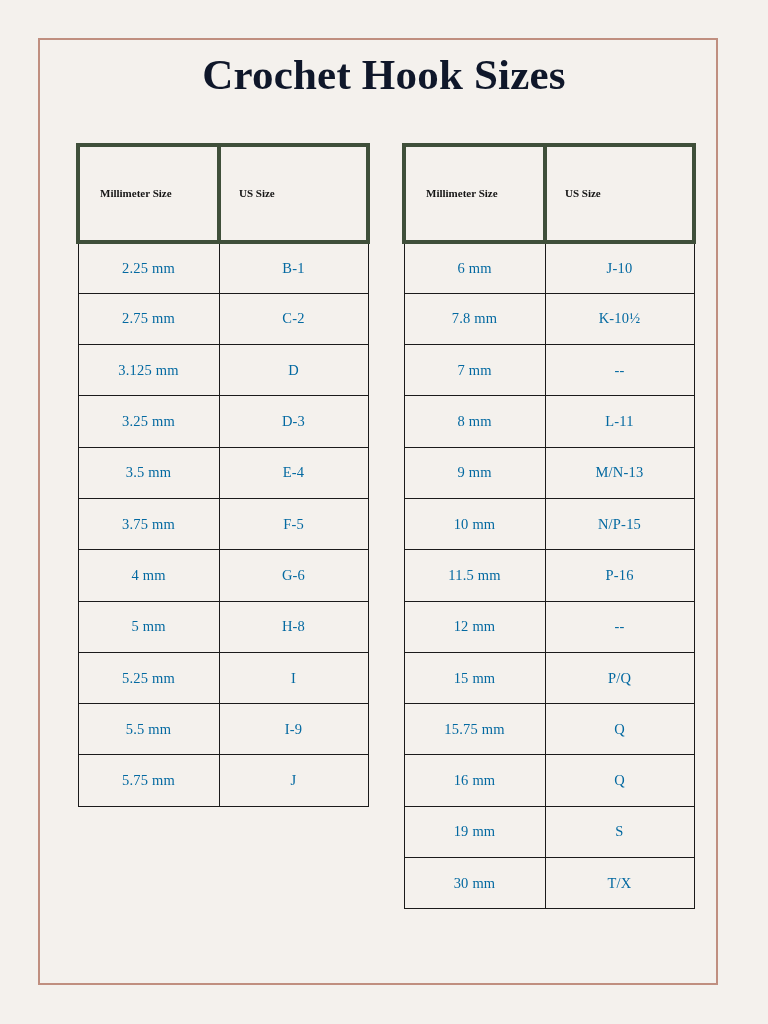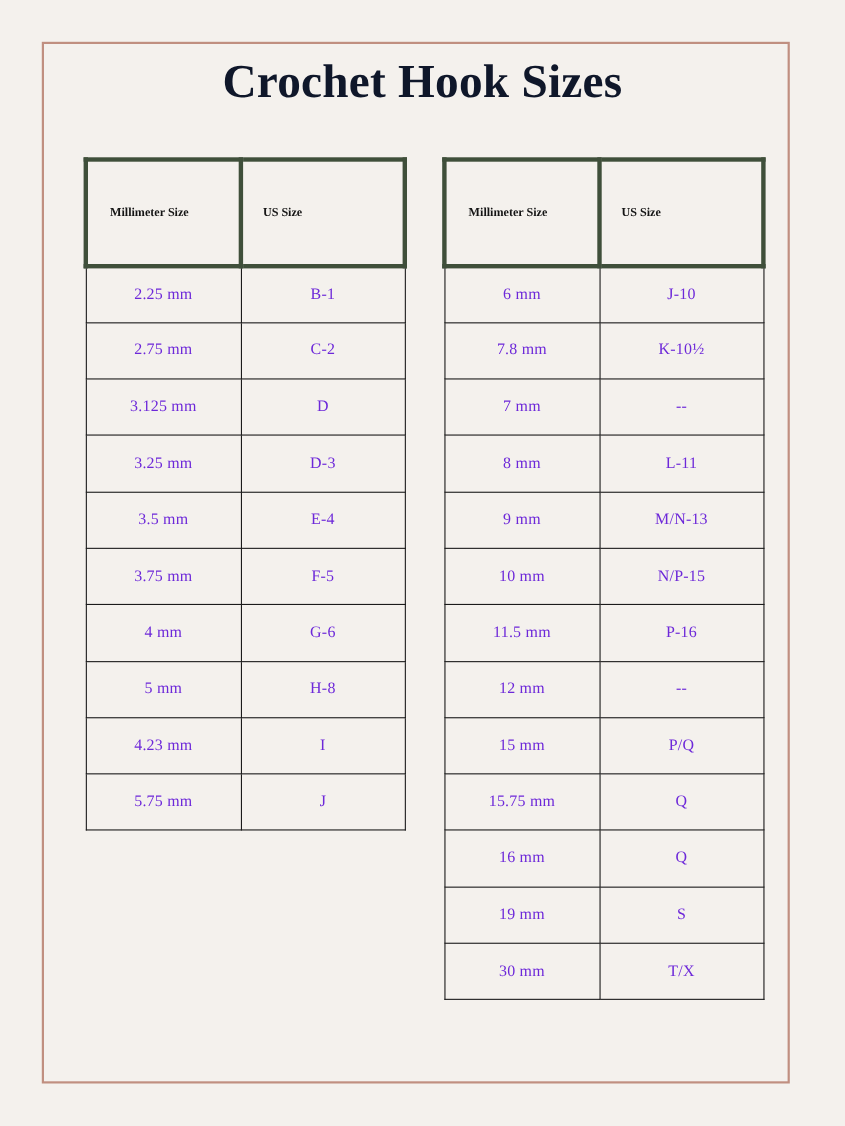--- a/index.html
+++ b/index.html
@@ -86,21 +86,21 @@
     padding-left: 18px;
   }
 
   
   .size-table tbody td {
     height: 51.3px;
     box-sizing: border-box;
     border: 1.6px solid #1b1b1b;
     background: #f4f1ed;
     font-size: 14.5px;
-    color: #6d28d9;
+    color: #0369a1;
     text-align: center;
     vertical-align: middle;
     letter-spacing: 0.2px;
   }
 </style>
 </head>
 <body>
 
 <div class="page">
 
@@ -148,22 +148,26 @@
         </tr>
         <tr>
           <td>4 mm</td>
           <td>G-6</td>
         </tr>
         <tr>
           <td>5 mm</td>
           <td>H-8</td>
         </tr>
         <tr>
-          <td>4.23 mm</td>
+          <td>5.25 mm</td>
           <td>I</td>
+        </tr>
+        <tr>
+          <td>5.5 mm</td>
+          <td>I-9</td>
         </tr>
         <tr>
           <td>5.75 mm</td>
           <td>J</td>
         </tr>
       </tbody>
     </table>
 
     <table class="size-table right">
       <colgroup>

